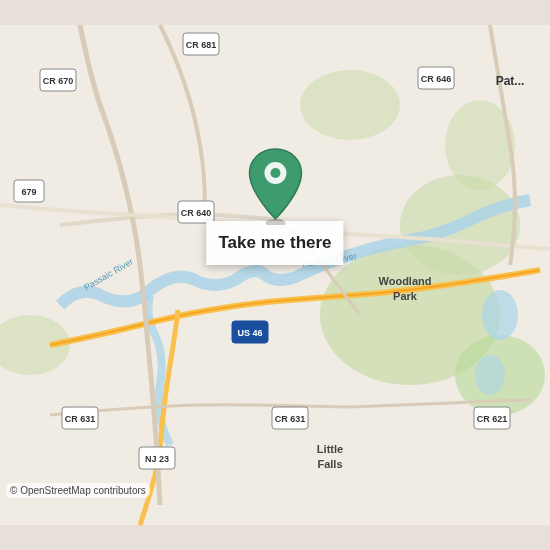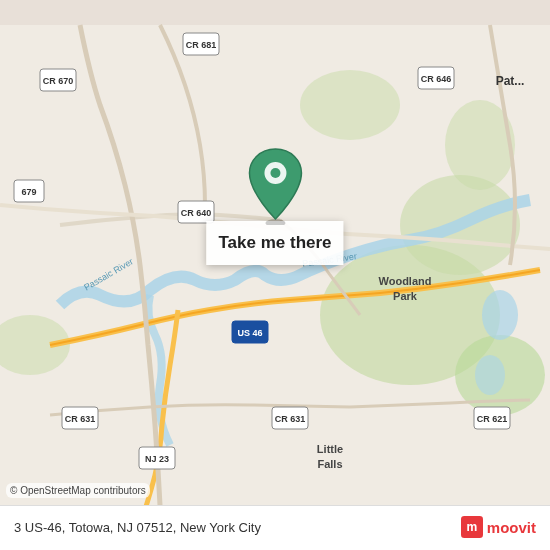--- a/index.html
+++ b/index.html
@@ -211,24 +211,14 @@
         <path d="M32 4 C16 4 6 16 6 28 C6 48 32 74 32 74 C32 74 58 48 58 28 C58 16 48 4 32 4 Z" fill="#3d9b6e" stroke="#2d7a55" stroke-width="1.5"></path>
         <circle cx="32" cy="28" r="11" fill="white" opacity="0.9"></circle>
 
         <circle cx="32" cy="28" r="5" fill="#3d9b6e"></circle>
       </svg>
     </div>
 
     <button class="cta-button">Take me there</button>
   </div>
 
-  <div class="bottom-bar">
-    <span class="bottom-address">3 US-46, Totowa, NJ 07512, New York City</span>
-    <div class="moovit-logo">
-      <svg class="moovit-logo-icon" viewBox="0 0 40 40" xmlns="http://www.w3.org/2000/svg">
-        <rect width="40" height="40" rx="6" fill="#e8373b"></rect>
-        <text x="20" y="28" text-anchor="middle" font-size="22" font-weight="bold" fill="white">m</text>
-      </svg>
-      <span class="moovit-logo-text">moovit</span>
-    </div>
-  </div>
 
 </div>
 
 </body></html>

